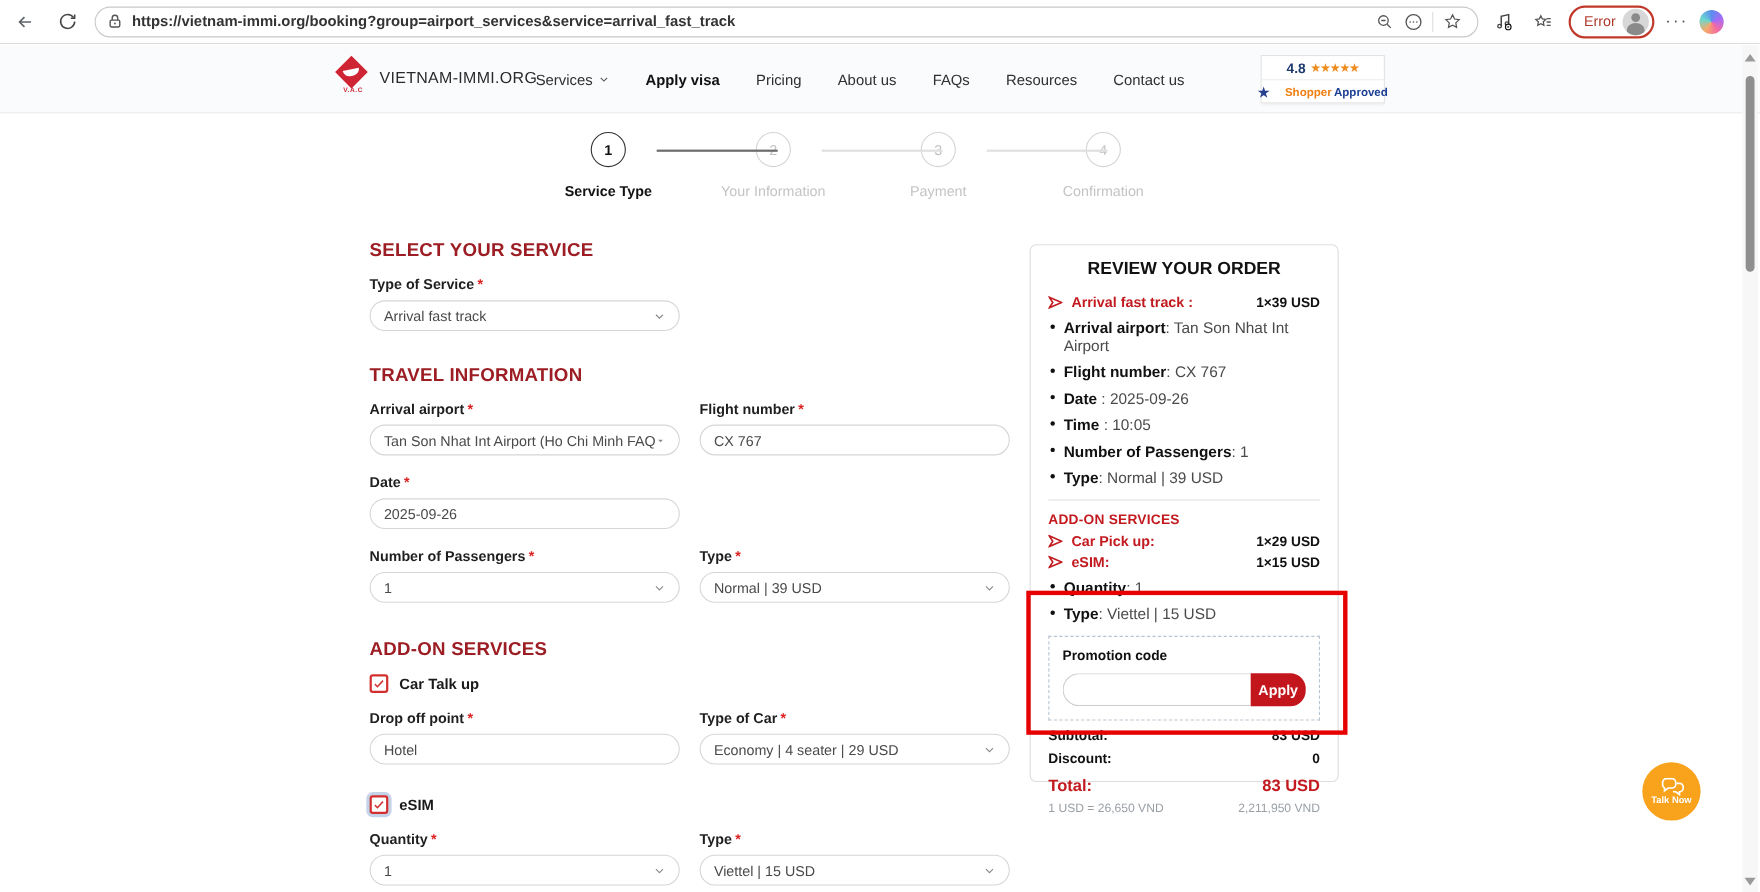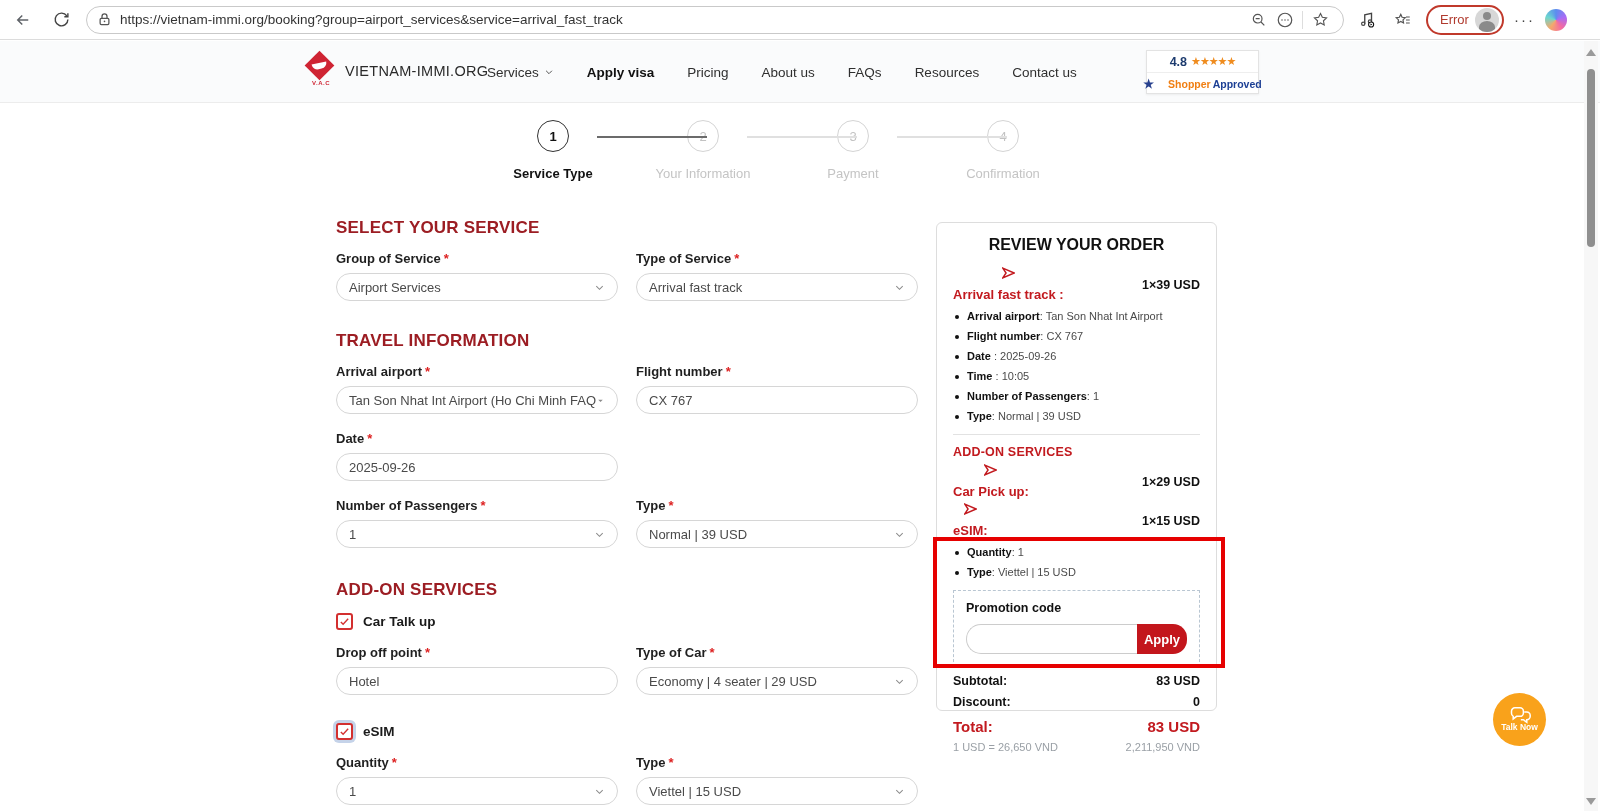--- a/index.html
+++ b/index.html
@@ -4,21 +4,21 @@
 <style>
   * { box-sizing: border-box; margin: 0; padding: 0; }
   html, body { width: 1600px; height: 811px; overflow: hidden; }
   body { font-family: "Liberation Sans", sans-serif; background: #fff; position: relative; color: #222; }
 
   
   .chrome { position: absolute; top: 0; left: 0; width: 1600px; height: 40px; background: #fff;
             border-bottom: 1px solid #dcdcdc; display: flex; align-items: center; }
   .chrome .navbtn { width: 30px; height: 30px; display: flex; align-items: center; justify-content: center; margin-left: 8px; cursor: pointer; }
   .urlpill { margin-left: 10px; width: 1258px; height: 28px; border: 1px solid #c9c9c9; border-radius: 14px;
-             display: flex; align-items: center; padding: 0 10px; background: #fff; }
+             display: flex; align-items: center; padding: 0 10px; background: #fff; font-weight: bold; }
   .urlpill .url { flex: 1; font-size: 13.5px; color: #333; margin-left: 8px; white-space: nowrap; overflow: hidden; }
   .pill-ic { width: 26px; height: 26px; display: flex; align-items: center; justify-content: center; cursor: pointer; }
   .pill-div { width: 1px; height: 18px; background: #ddd; margin: 0 4px; }
   .chrome-right { display: flex; align-items: center; margin-left: 10px; gap: 10px; }
   .profile-badge { height: 30px; border: 2px solid #c0392b; border-radius: 16px; display: flex; align-items: center;
                    gap: 6px; padding: 0 3px 0 12px; cursor: pointer; }
   .profile-badge .ptxt { color: #b03a2e; font-size: 13px; }
   .avatar { width: 24px; height: 24px; border-radius: 50%; background: #d7d7d7; position: relative; overflow: hidden; }
   .avatar::before { content: ""; position: absolute; left: 8px; top: 4px; width: 8px; height: 8px; border-radius: 50%; background: #8a8a8a; }
   .avatar::after { content: ""; position: absolute; left: 4px; top: 13px; width: 16px; height: 12px; border-radius: 50% 50% 0 0; background: #8a8a8a; }
@@ -71,24 +71,24 @@
   .cbrow { display: flex; align-items: center; gap: 10px; }
   .cbox { width: 17px; height: 17px; border: 2px solid #d32f2f; border-radius: 3px; background: #fff; display: flex; align-items: center; justify-content: center; cursor: pointer; }
   .cbox.focus { box-shadow: 0 0 0 3px rgba(110,145,200,.4); }
   .cblabel { font-size: 13.5px; font-weight: bold; color: #1a1a1a; }
 
   
   .panel { position: absolute; left: 936px; top: 222px; width: 281px; height: 489px; background: #fff;
            border: 1px solid #ddd; border-radius: 6px; padding: 13px 16px; }
   .panel-title { text-align: center; font-size: 16px; font-weight: bold; color: #111; margin-bottom: 13px; }
   .item-row { display: flex; align-items: center; justify-content: space-between; margin: 7px 0 2px; }
-  .item-name { display: flex; align-items: center; gap: 8px; font-size: 13px; font-weight: bold; color: #c21a1f; flex-direction: column; }
+  .item-name { display: flex; align-items: center; gap: 8px; font-size: 13px; font-weight: bold; color: #c21a1f; }
   .item-qty { font-size: 12.5px; font-weight: bold; color: #111; }
   .details { list-style: none; }
-  .details li { position: relative; padding-left: 14px; margin: 8px 0; font-size: 11px; color: #4a4a4a; }
+  .details li { position: relative; padding-left: 14px; margin: 8px 0; font-size: 14px; color: #4a4a4a; }
   .details li::before { content: ""; position: absolute; left: 2px; top: 5px; width: 4px; height: 4px; border-radius: 50%; background: #111; }
   .details b { color: #111; }
   .panel hr { border: none; border-top: 1px solid #e2e2e2; margin: 12px 0 10px; }
   .addon-h { font-size: 12.5px; font-weight: bold; color: #c21a1f; letter-spacing: .2px; }
   .promo { border: 1px dashed #b9c6d2; padding: 10px 12px 12px; margin-top: 12px; }
   .promo-label { font-size: 12.5px; font-weight: bold; color: #111; margin-bottom: 9px; }
   .promo-row { display: flex; }
   .promo-input { flex: 1; height: 30px; border: 1px solid #ccc; border-right: none; border-radius: 15px 0 0 15px;
                  padding: 0 12px; font-size: 13px; outline: none; min-width: 0; font-family: inherit; }
   .apply-btn { width: 50px; height: 30px; background: #c3161c; color: #fff; font-weight: bold; font-size: 13px;
@@ -238,31 +238,20 @@
 <div class="connector dark" style="left:597px; width:110px;"></div>
 <div class="connector" style="left:747px; width:110px;"></div>
 <div class="connector" style="left:897px; width:110px;"></div>
 
 <div class="form">
 
   <div class="sect-h">SELECT YOUR SERVICE</div>
 
   <div class="frow" style="margin-top:13px;">
     <div class="fcol">
-      <div class="flabel"><span>Group of Service</span><span class="req">*</span></div>
-      <div class="control">
-        <span class="ctext">Airport Services</span>
-        <span class="chev">
-            <svg width="11" height="11" viewBox="0 0 24 24">
-              <path d="M5 9l7 7 7-7" fill="none" stroke="#8a8a8a" stroke-width="2.2"></path>
-            </svg>
-          </span>
-      </div>
-    </div>
-    <div class="fcol">
       <div class="flabel"><span>Type of Service</span><span class="req">*</span></div>
       <div class="control">
         <span class="ctext">Arrival fast track</span>
         <span class="chev">
             <svg width="11" height="11" viewBox="0 0 24 24">
               <path d="M5 9l7 7 7-7" fill="none" stroke="#8a8a8a" stroke-width="2.2"></path>
             </svg>
           </span>
       </div>
     </div>

